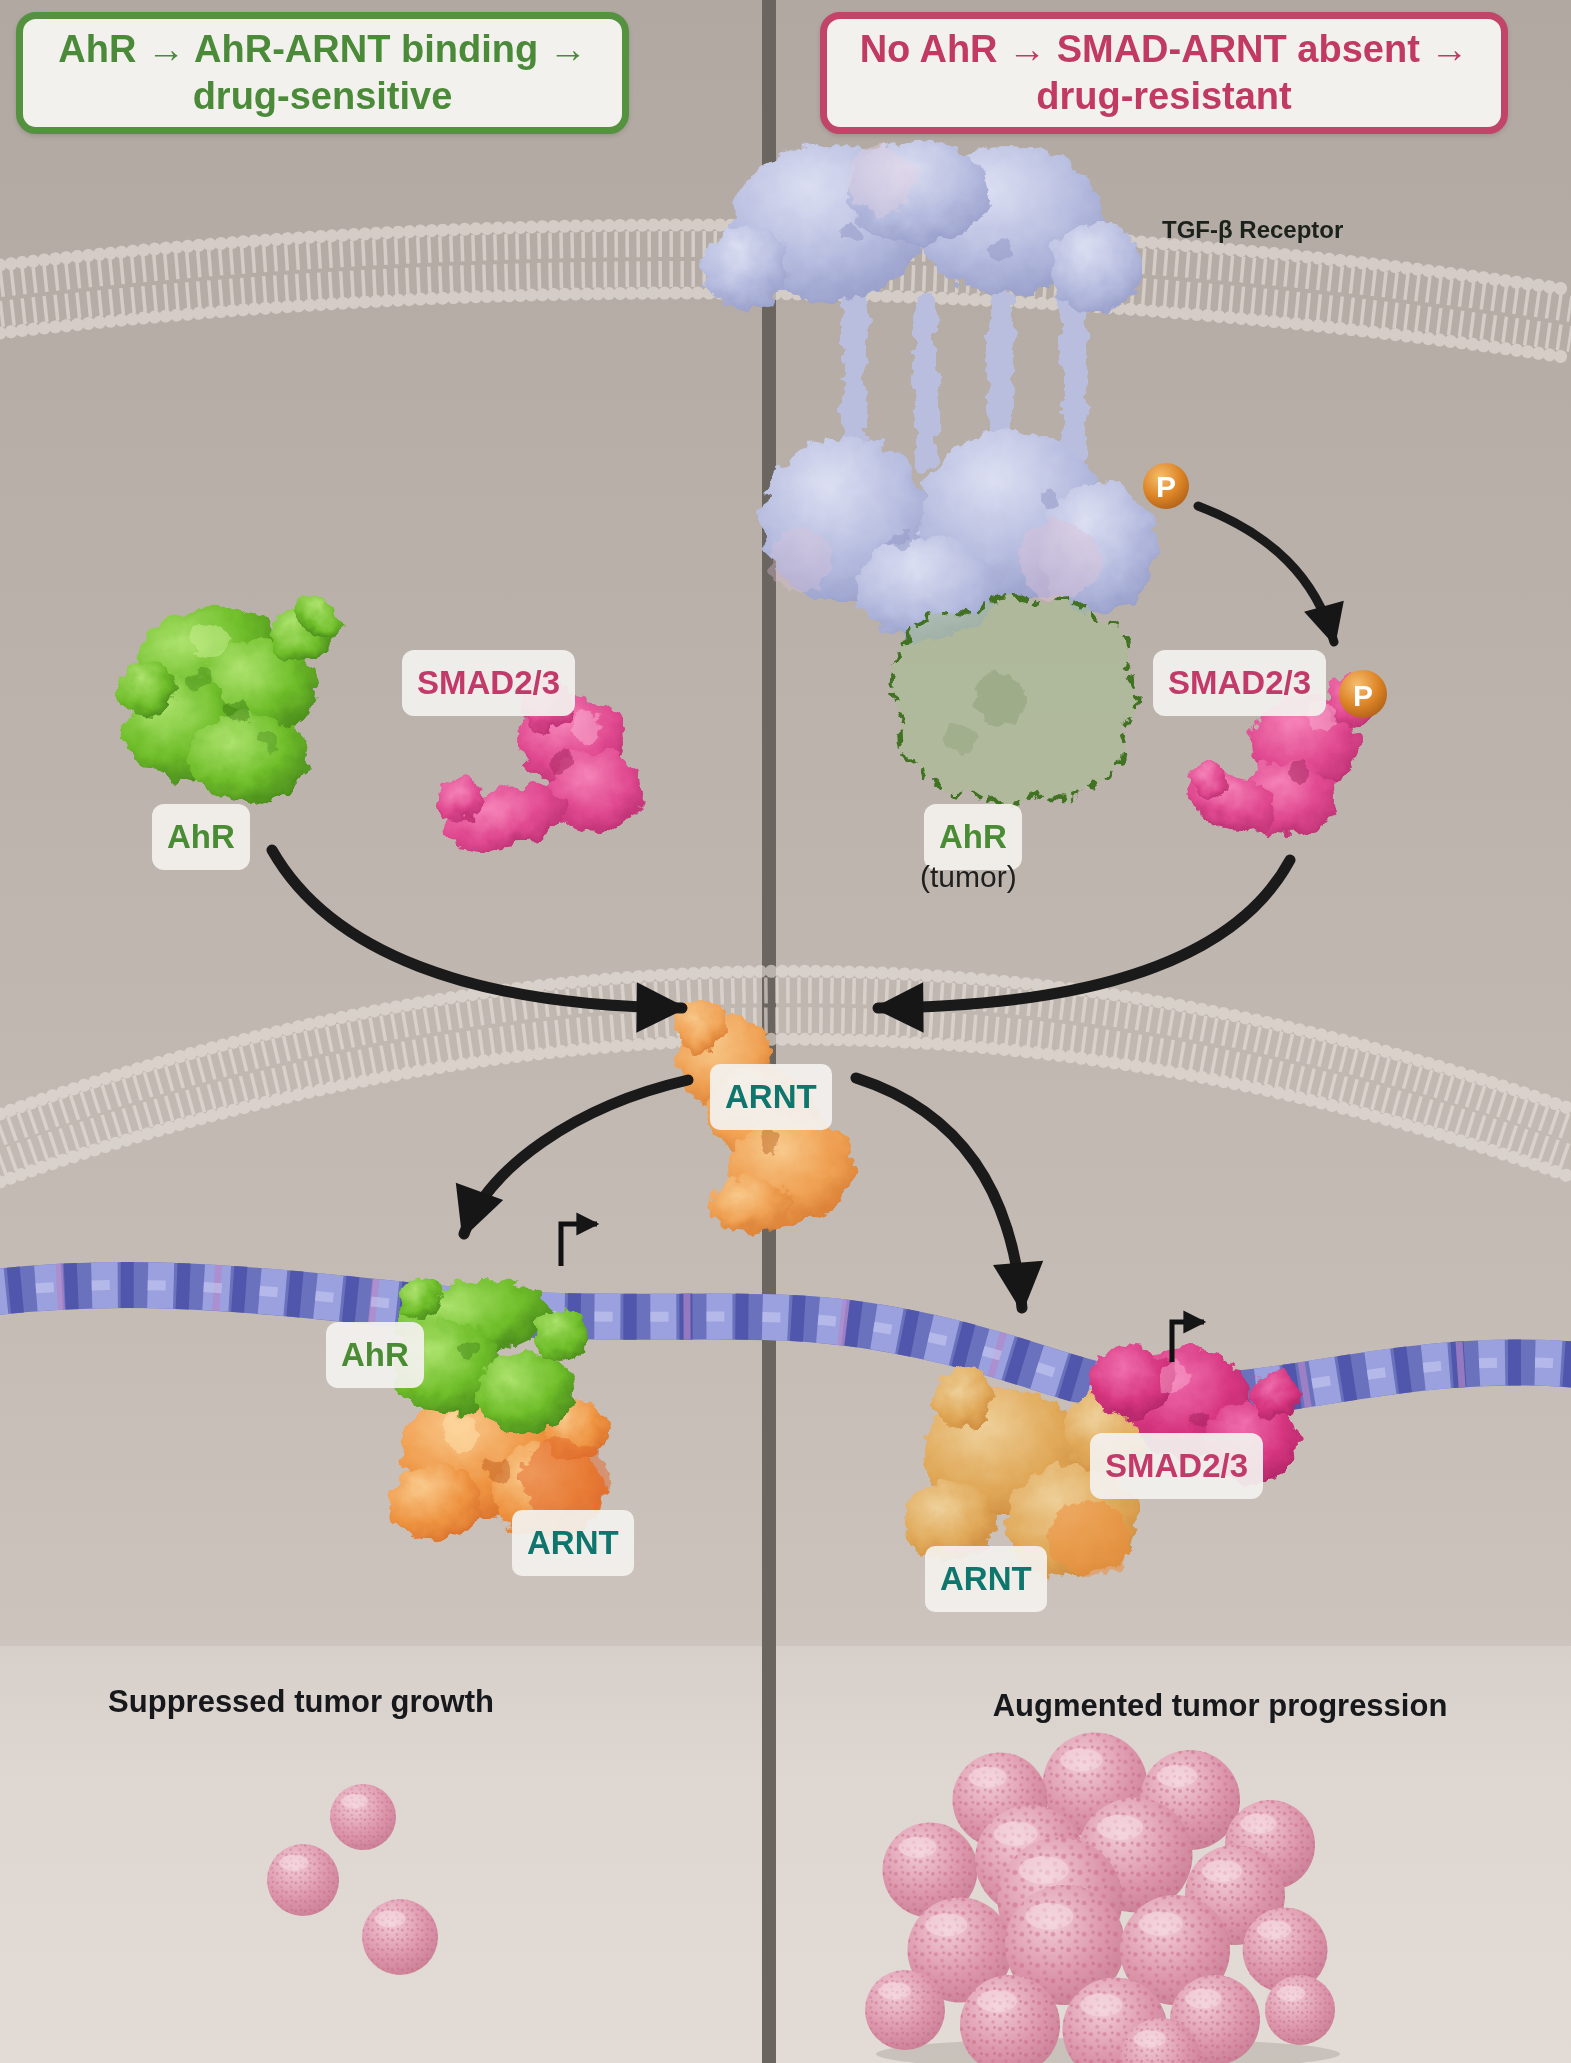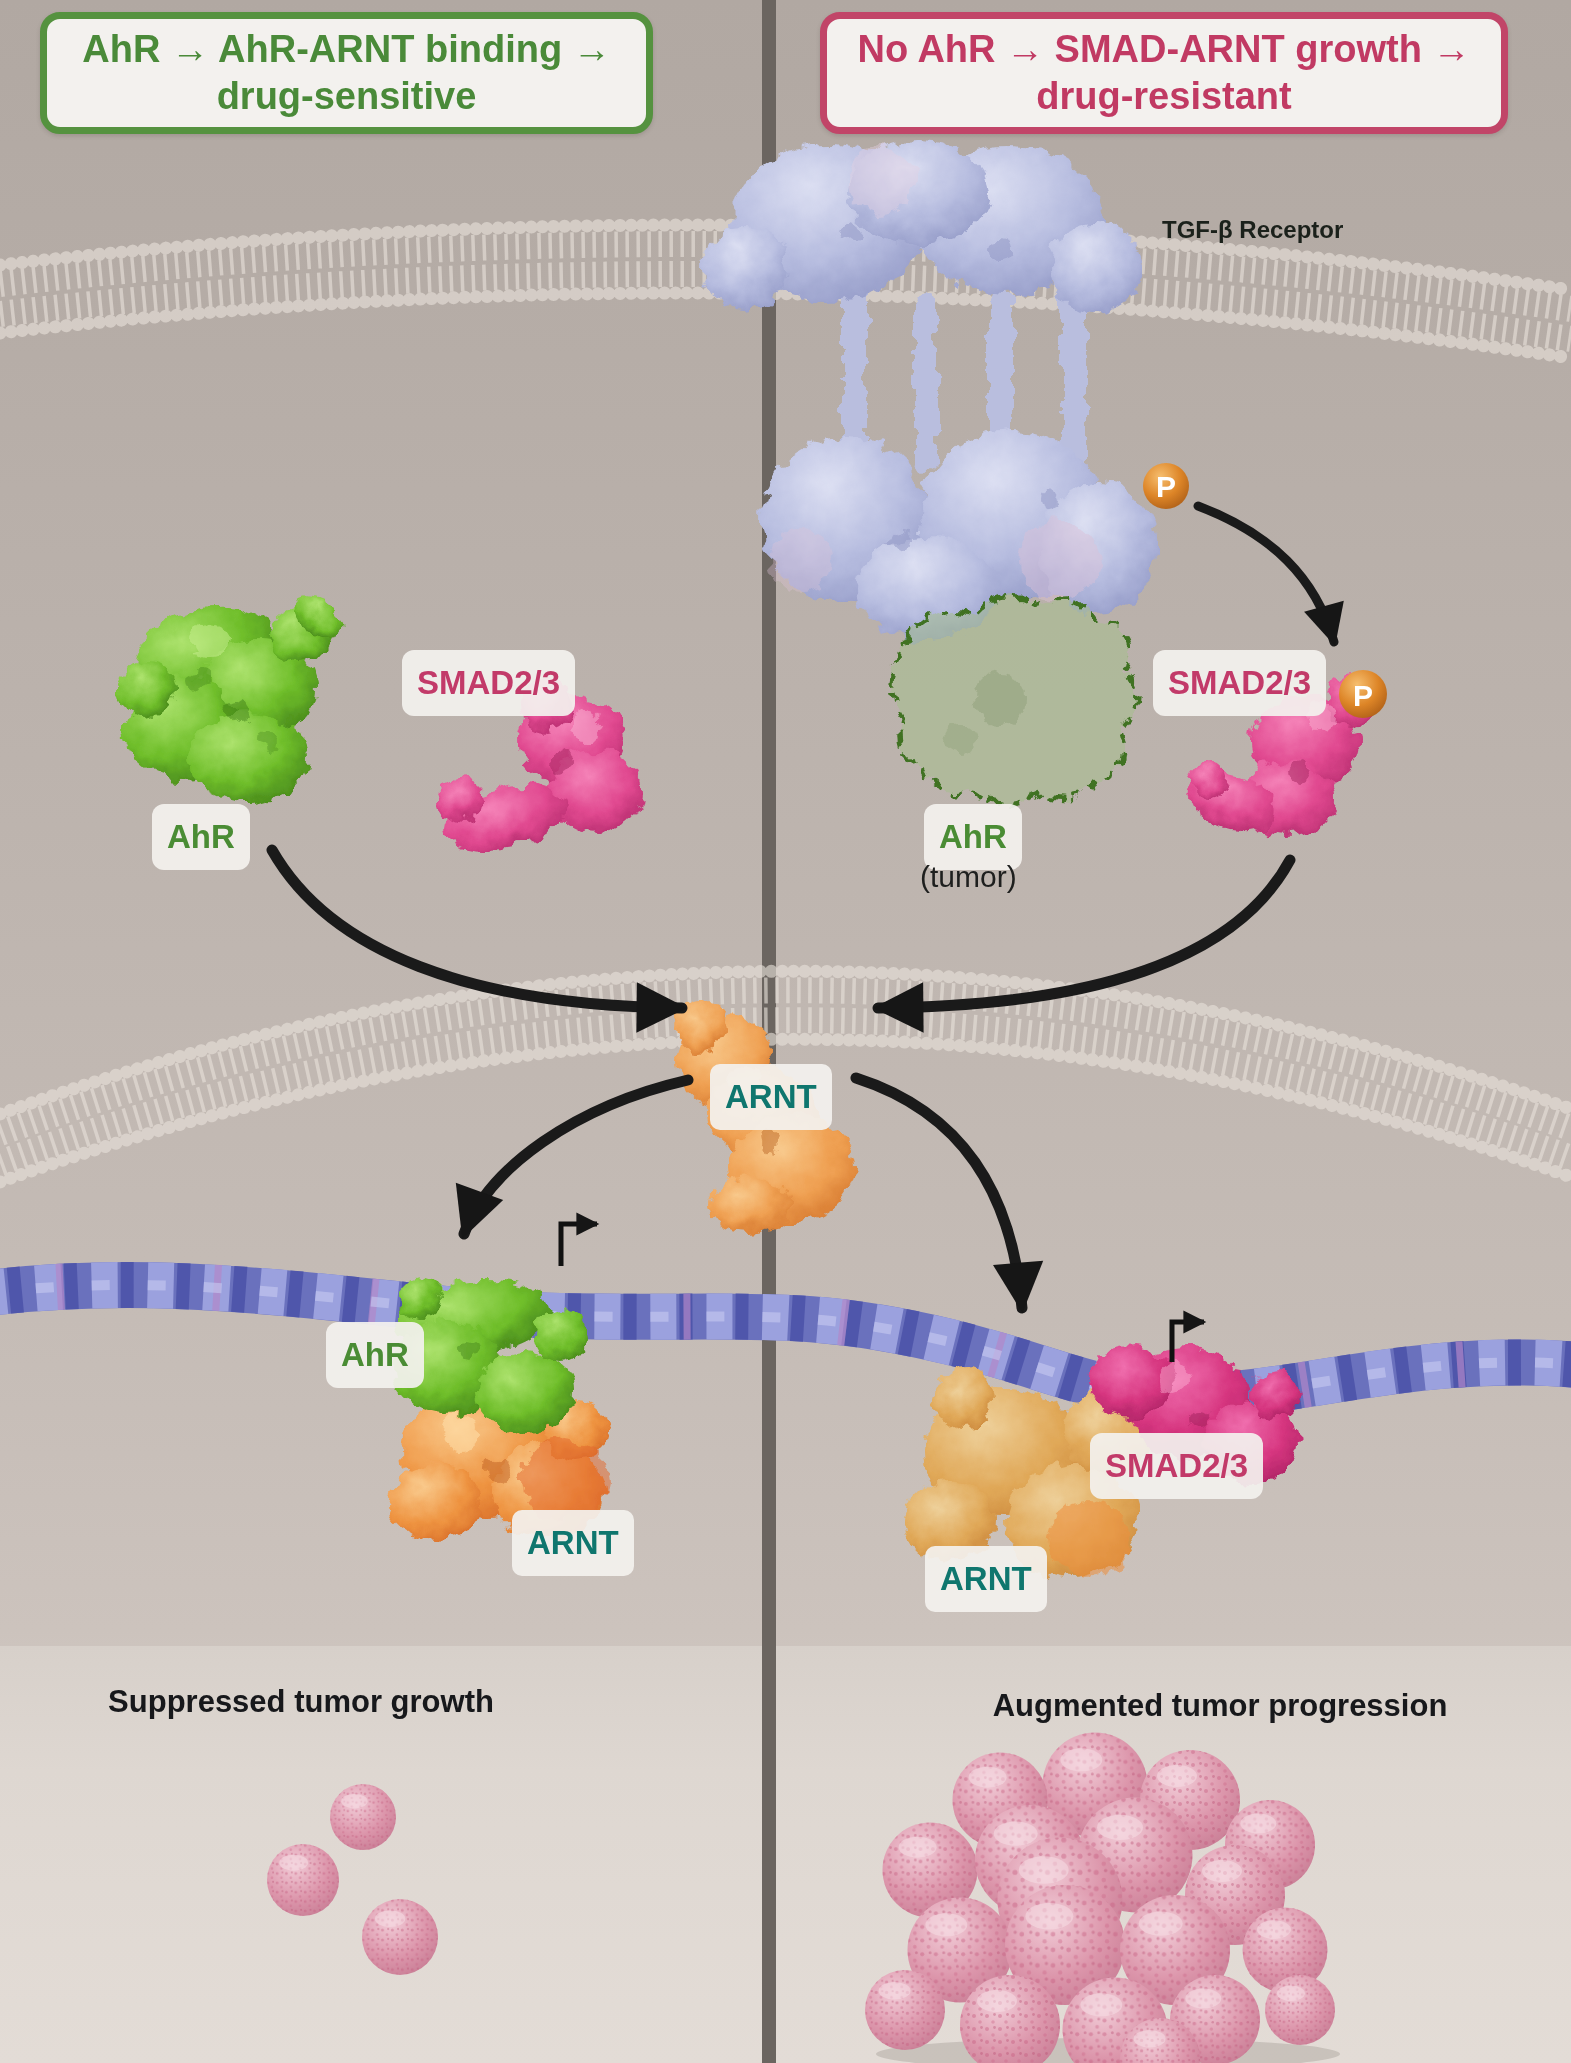--- a/index.html
+++ b/index.html
@@ -16,21 +16,21 @@
     position:absolute;left:762px;top:0;width:14px;height:2063px;background:#6b6560;
   }
   .scene{position:absolute;left:0;top:0;width:1571px;height:2063px;}
   .panel-box{
     position:absolute;top:12px;height:122px;box-sizing:border-box;
     border-radius:20px;background:#f3f1ee;
     display:flex;flex-direction:column;align-items:center;justify-content:center;
     font-weight:bold;font-size:38px;line-height:47px;text-align:center;
     box-shadow:0 2px 4px rgba(60,50,45,.18);
   }
-  .panel-box.left{left:40px;width:613px;border:7px solid #55923f;color:#4a8a39;}
+  .panel-box.left{left:16px;width:613px;border:7px solid #55923f;color:#4a8a39;}
   .panel-box.right{left:820px;width:688px;border:7px solid #c14568;color:#c13a63;}
   .tag{
     position:absolute;background:rgba(243,241,238,.93);border-radius:12px;
     font-weight:bold;font-size:33px;line-height:40px;padding:13px 15px;white-space:nowrap;
   }
   .tag.green{color:#4a8c34;}
   .tag.pink{color:#c23a69;}
   .tag.orange{color:#0f766e;border-radius:10px;}
   .plain-label{
     position:absolute;font-weight:bold;color:#1b211b;font-size:24px;white-space:nowrap;
@@ -311,21 +311,21 @@
       <use href="#cell" transform="translate(1300,2010) scale(0.7)"></use>
       <use href="#cell" transform="translate(1160,2058) scale(0.8)"></use>
     </g>
   </svg>
 
   <div class="panel-box left">
     <div>AhR → AhR-ARNT binding →</div>
     <div>drug-sensitive</div>
   </div>
   <div class="panel-box right">
-    <div>No AhR → SMAD-ARNT growth →</div>
+    <div>No AhR → SMAD-ARNT absent →</div>
     <div>drug-resistant</div>
   </div>
 
   <div class="plain-label" style="left:1162px;top:216px;">TGF-β Receptor</div>
   <div class="tag pink" style="left:402px;top:650px;">SMAD2/3</div>
   <div class="tag green" style="left:152px;top:804px;">AhR</div>
   <div class="tag green" style="left:924px;top:804px;">AhR</div>
   <div class="absent-note" style="left:920px;top:860px;">(tumor)</div>
   <div class="tag pink" style="left:1153px;top:650px;">SMAD2/3</div>
   <div class="tag orange" style="left:710px;top:1064px;">ARNT</div>

